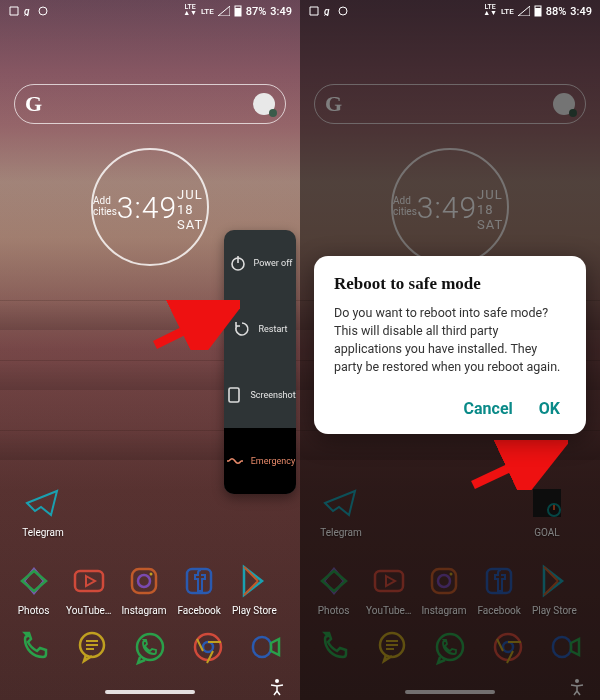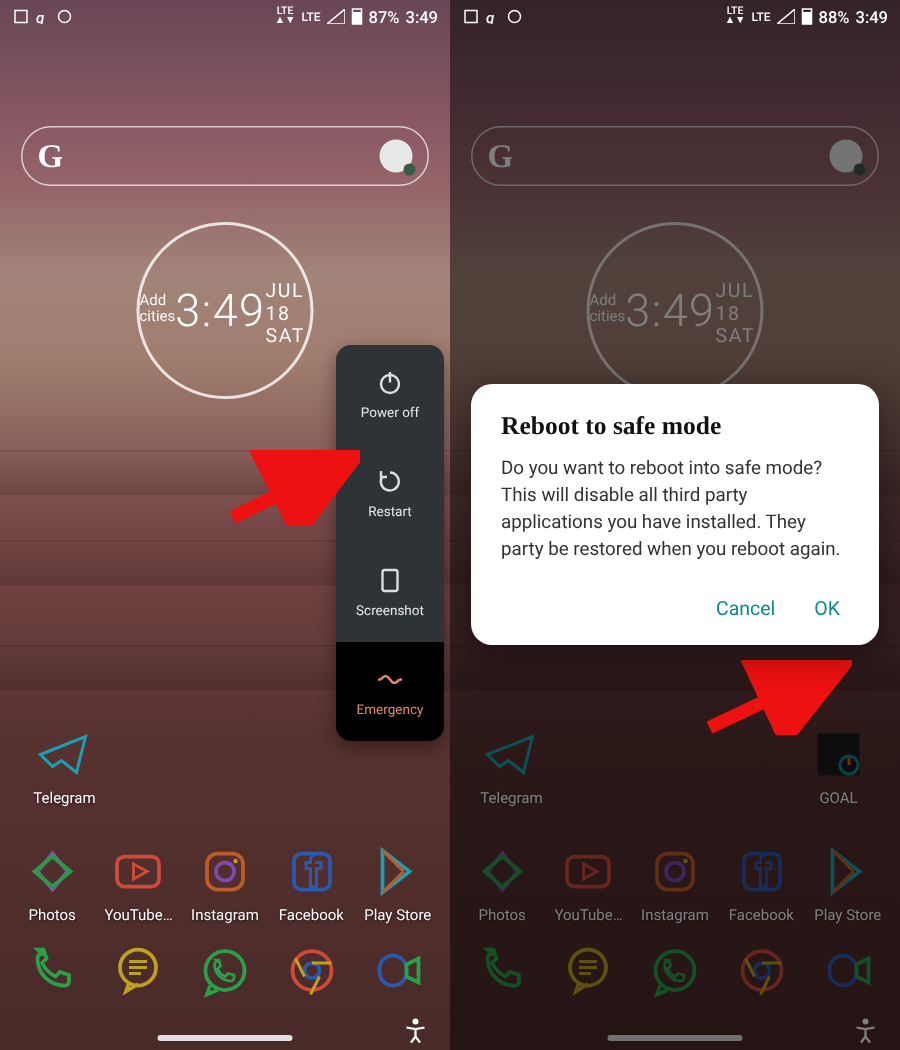--- a/index.html
+++ b/index.html
@@ -60,21 +60,21 @@
   .clock-widget .add { font-size:10px; opacity:.95; margin-bottom:2px;}
   .clock-widget .time { font-size:30px; font-weight:300; letter-spacing:1px;}
   .clock-widget .date { font-size:13px; letter-spacing:1px; margin-top:4px; opacity:.95;}
   
   .ridge { position:absolute; left:0; right:0; height:30px; opacity:0.25;
     background: linear-gradient(to bottom, transparent, rgba(0,0,0,0.5));
     border-top:1px solid rgba(60,30,20,0.4);}
   .r1{top:300px;} .r2{top:360px;} .r3{top:430px;}
   
   .apps {
-    position:absolute; left:0; right:0; bottom:84px;
+    position:absolute; left:0; right:12px; bottom:84px;
     display:flex; justify-content:space-around; padding:0 6px;
   }
   .apps.upper { bottom:162px; }
   .app { width:54px; display:flex; flex-direction:column; align-items:center; gap:4px;}
   .app .icon { width:40px; height:40px; display:flex; align-items:center; justify-content:center;}
   .app .label { font-size:10px; color:#fff; text-shadow:0 1px 2px rgba(0,0,0,0.6); white-space:nowrap; overflow:hidden; max-width:54px; text-overflow:ellipsis;}
   
   .dock {
     position:absolute; left:0; right:0; bottom:28px; height:50px;
     display:flex; justify-content:space-around; align-items:center; padding:0 6px;
@@ -86,39 +86,39 @@
     width:90px; height:4px; background:rgba(255,255,255,0.85); border-radius:2px;
   }
   .acc-icon { position:absolute; bottom:4px; right:14px; width:18px; height:18px;}
   
   .power-menu {
     position:absolute; right:4px; top:230px; width:72px;
     background:#2e3436; border-radius:10px; overflow:hidden; z-index:20;
     box-shadow:0 4px 12px rgba(0,0,0,0.4);
   }
   .power-item {
-    display:flex; flex-direction:column; align-items:center; justify-content:center;
+    display:flex; flex-direction:row; align-items:center; justify-content:center;
     height:66px; color:#e8e8e8; font-size:9px; gap:6px;
   }
   .power-item.emergency { background:#000000; color:#e88a6a; }
   .power-item .picon { width:20px; height:20px; display:flex; align-items:center; justify-content:center;}
   
   .arrow { position:absolute; z-index:25; }
   .arrow svg { display:block; }
   
   .dialog {
     position:absolute; left:14px; right:14px; top:256px;
     background:#fff; border-radius:14px; padding:18px 20px 10px 20px;
     z-index:30; box-shadow:0 6px 24px rgba(0,0,0,0.4);
     color:#222;
   }
   .dialog h2 { font-size:17px; font-weight:600; margin-bottom:10px; font-family:Georgia,'Times New Roman',serif; color:#111;}
   .dialog p { font-size:12.5px; line-height:1.45; color:#333;}
   .dialog .actions { display:flex; justify-content:flex-end; gap:26px; margin-top:18px; padding:4px 6px 6px 0;}
-  .dialog .btn { font-size:13px; font-weight:400; color:#0a8a88; cursor:pointer;}
+  .dialog .btn { font-size:16px; font-weight:700; color:#0a8a88; cursor:pointer;}
 </style>
 </head>
 <body>
 
 <div class="phone">
   <div class="ridge r1"></div>
   <div class="ridge r2"></div>
   <div class="ridge r3"></div>
 
   <div class="statusbar">

